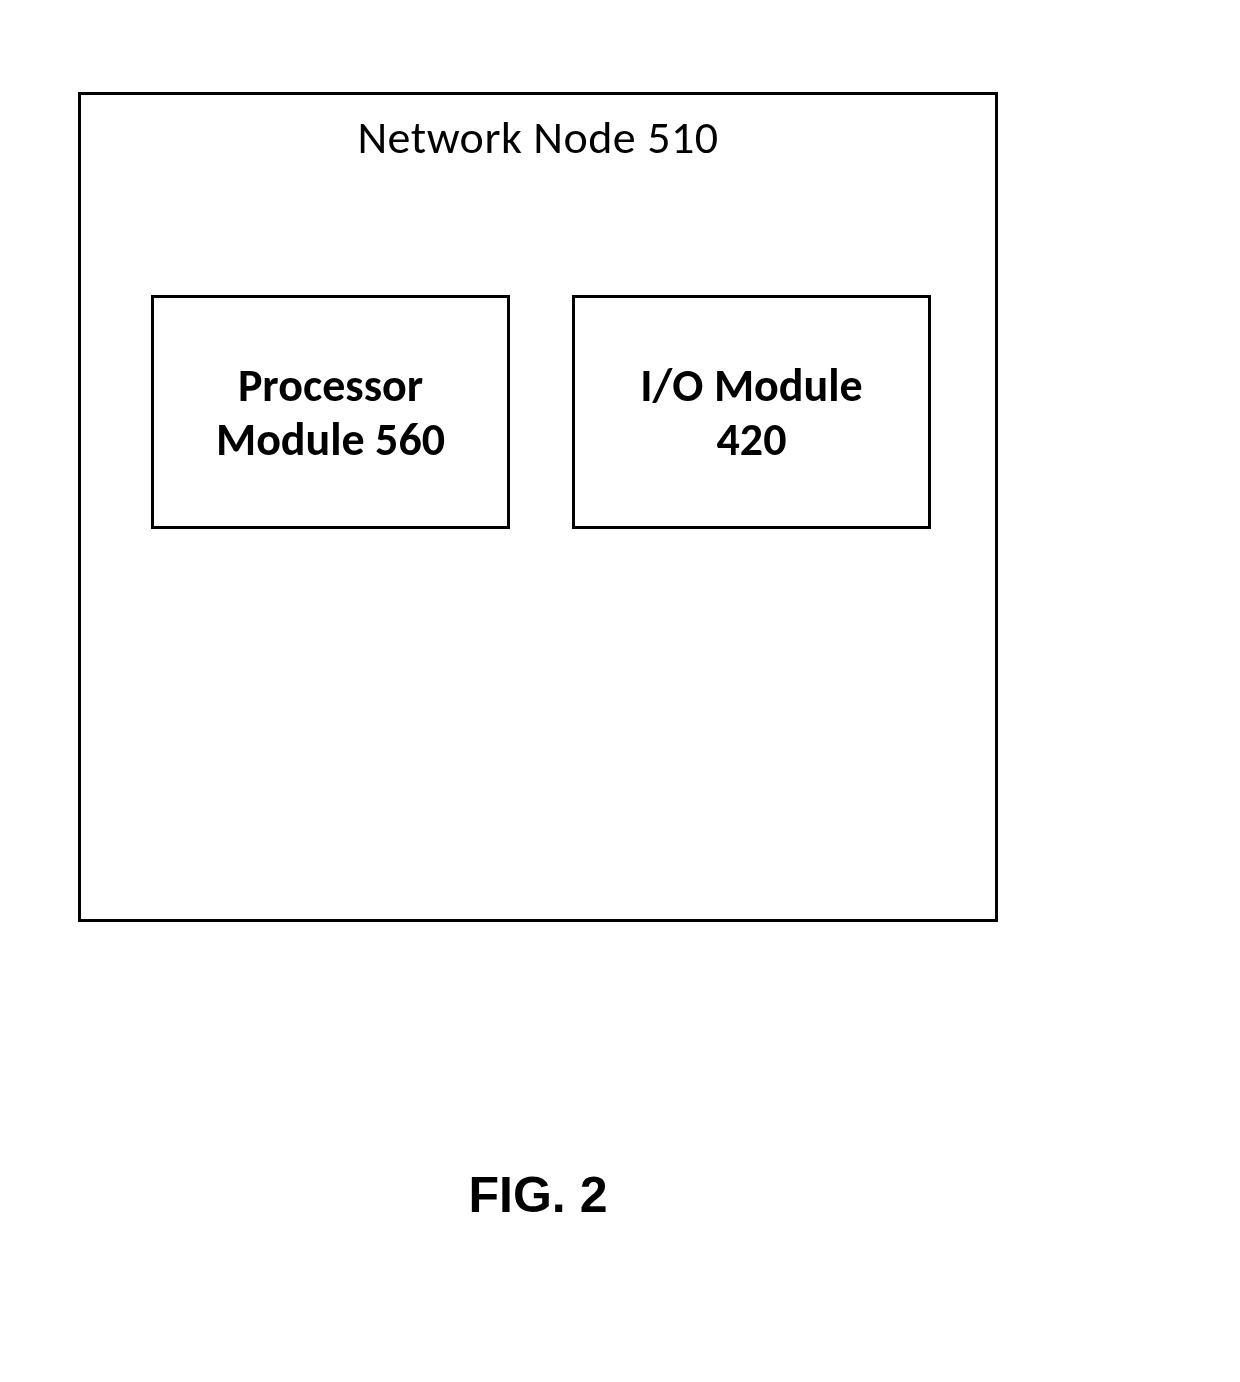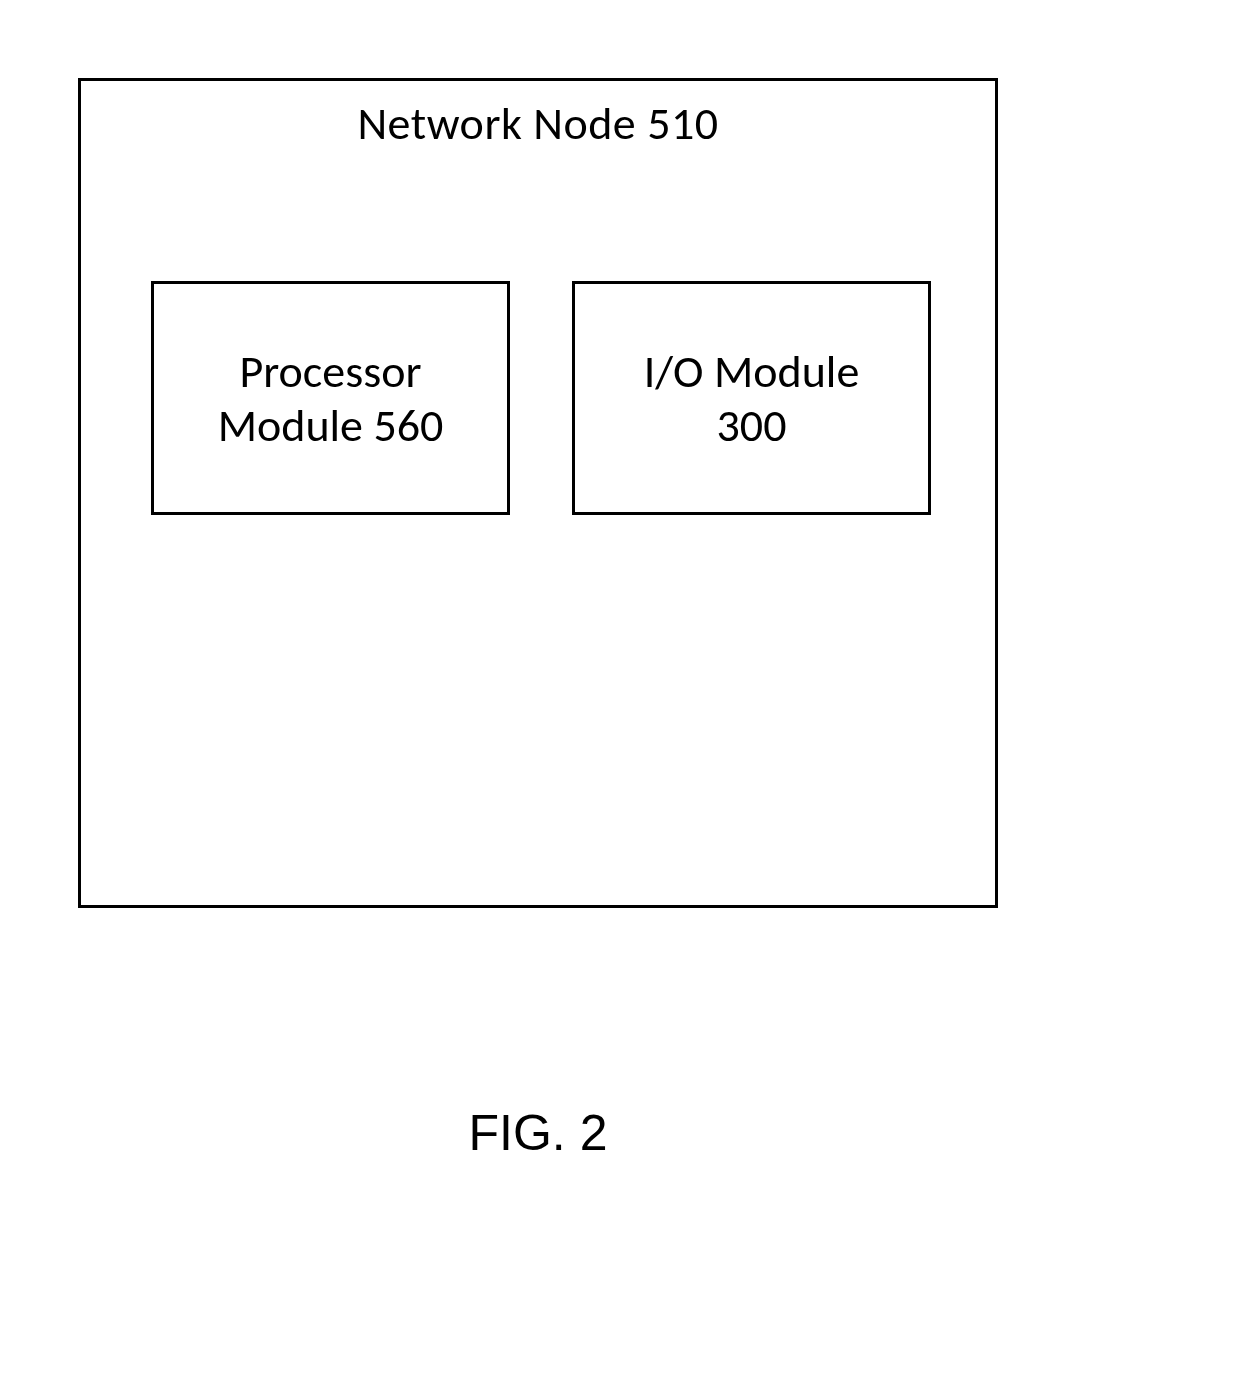--- a/index.html
+++ b/index.html
@@ -10,21 +10,21 @@
     body {
       font-family: "Calibri", "Segoe UI", Arial, sans-serif;
       background: #fff;
       width: 1240px;
       height: 1382px;
       position: relative;
     }
     .outer-box {
       position: absolute;
       left: 78px;
-      top: 78px;
+      top: 92px;
       width: 920px;
       height: 830px;
       border: 3px solid #000;
       padding-top: 14px;
     }
     .outer-title {
       font-size: 46px;
       text-align: center;
       font-weight: 400;
       letter-spacing: 0.5px;
@@ -43,40 +43,40 @@
     }
     .inner-box {
       border: 3px solid #000;
       display: flex;
       align-items: center;
       justify-content: center;
       text-align: center;
       font-size: 46px;
       line-height: 1.18;
       padding: 8px;
-      font-weight: 400;
+      font-weight: 700;
       white-space: pre-line;
     }
     .figure-caption {
       position: absolute;
       left: 0;
       width: 1076px;
-      top: 1104px;
+      top: 1166px;
       text-align: center;
       font-size: 50px;
-      font-weight: 400;
+      font-weight: 700;
       font-family: Arial, sans-serif;
     }
   </style>
 </head>
 <body>
 
 <div class="outer-box">
   <div class="outer-title">Network Node 510</div>
   <div class="inner-grid">
     <div class="inner-box">Processor
 Module 560</div>
     <div class="inner-box">I/O Module
-300</div>
+420</div>
   </div>
 </div>
 
 <div class="figure-caption">FIG. 2</div>
 
 </body></html>

